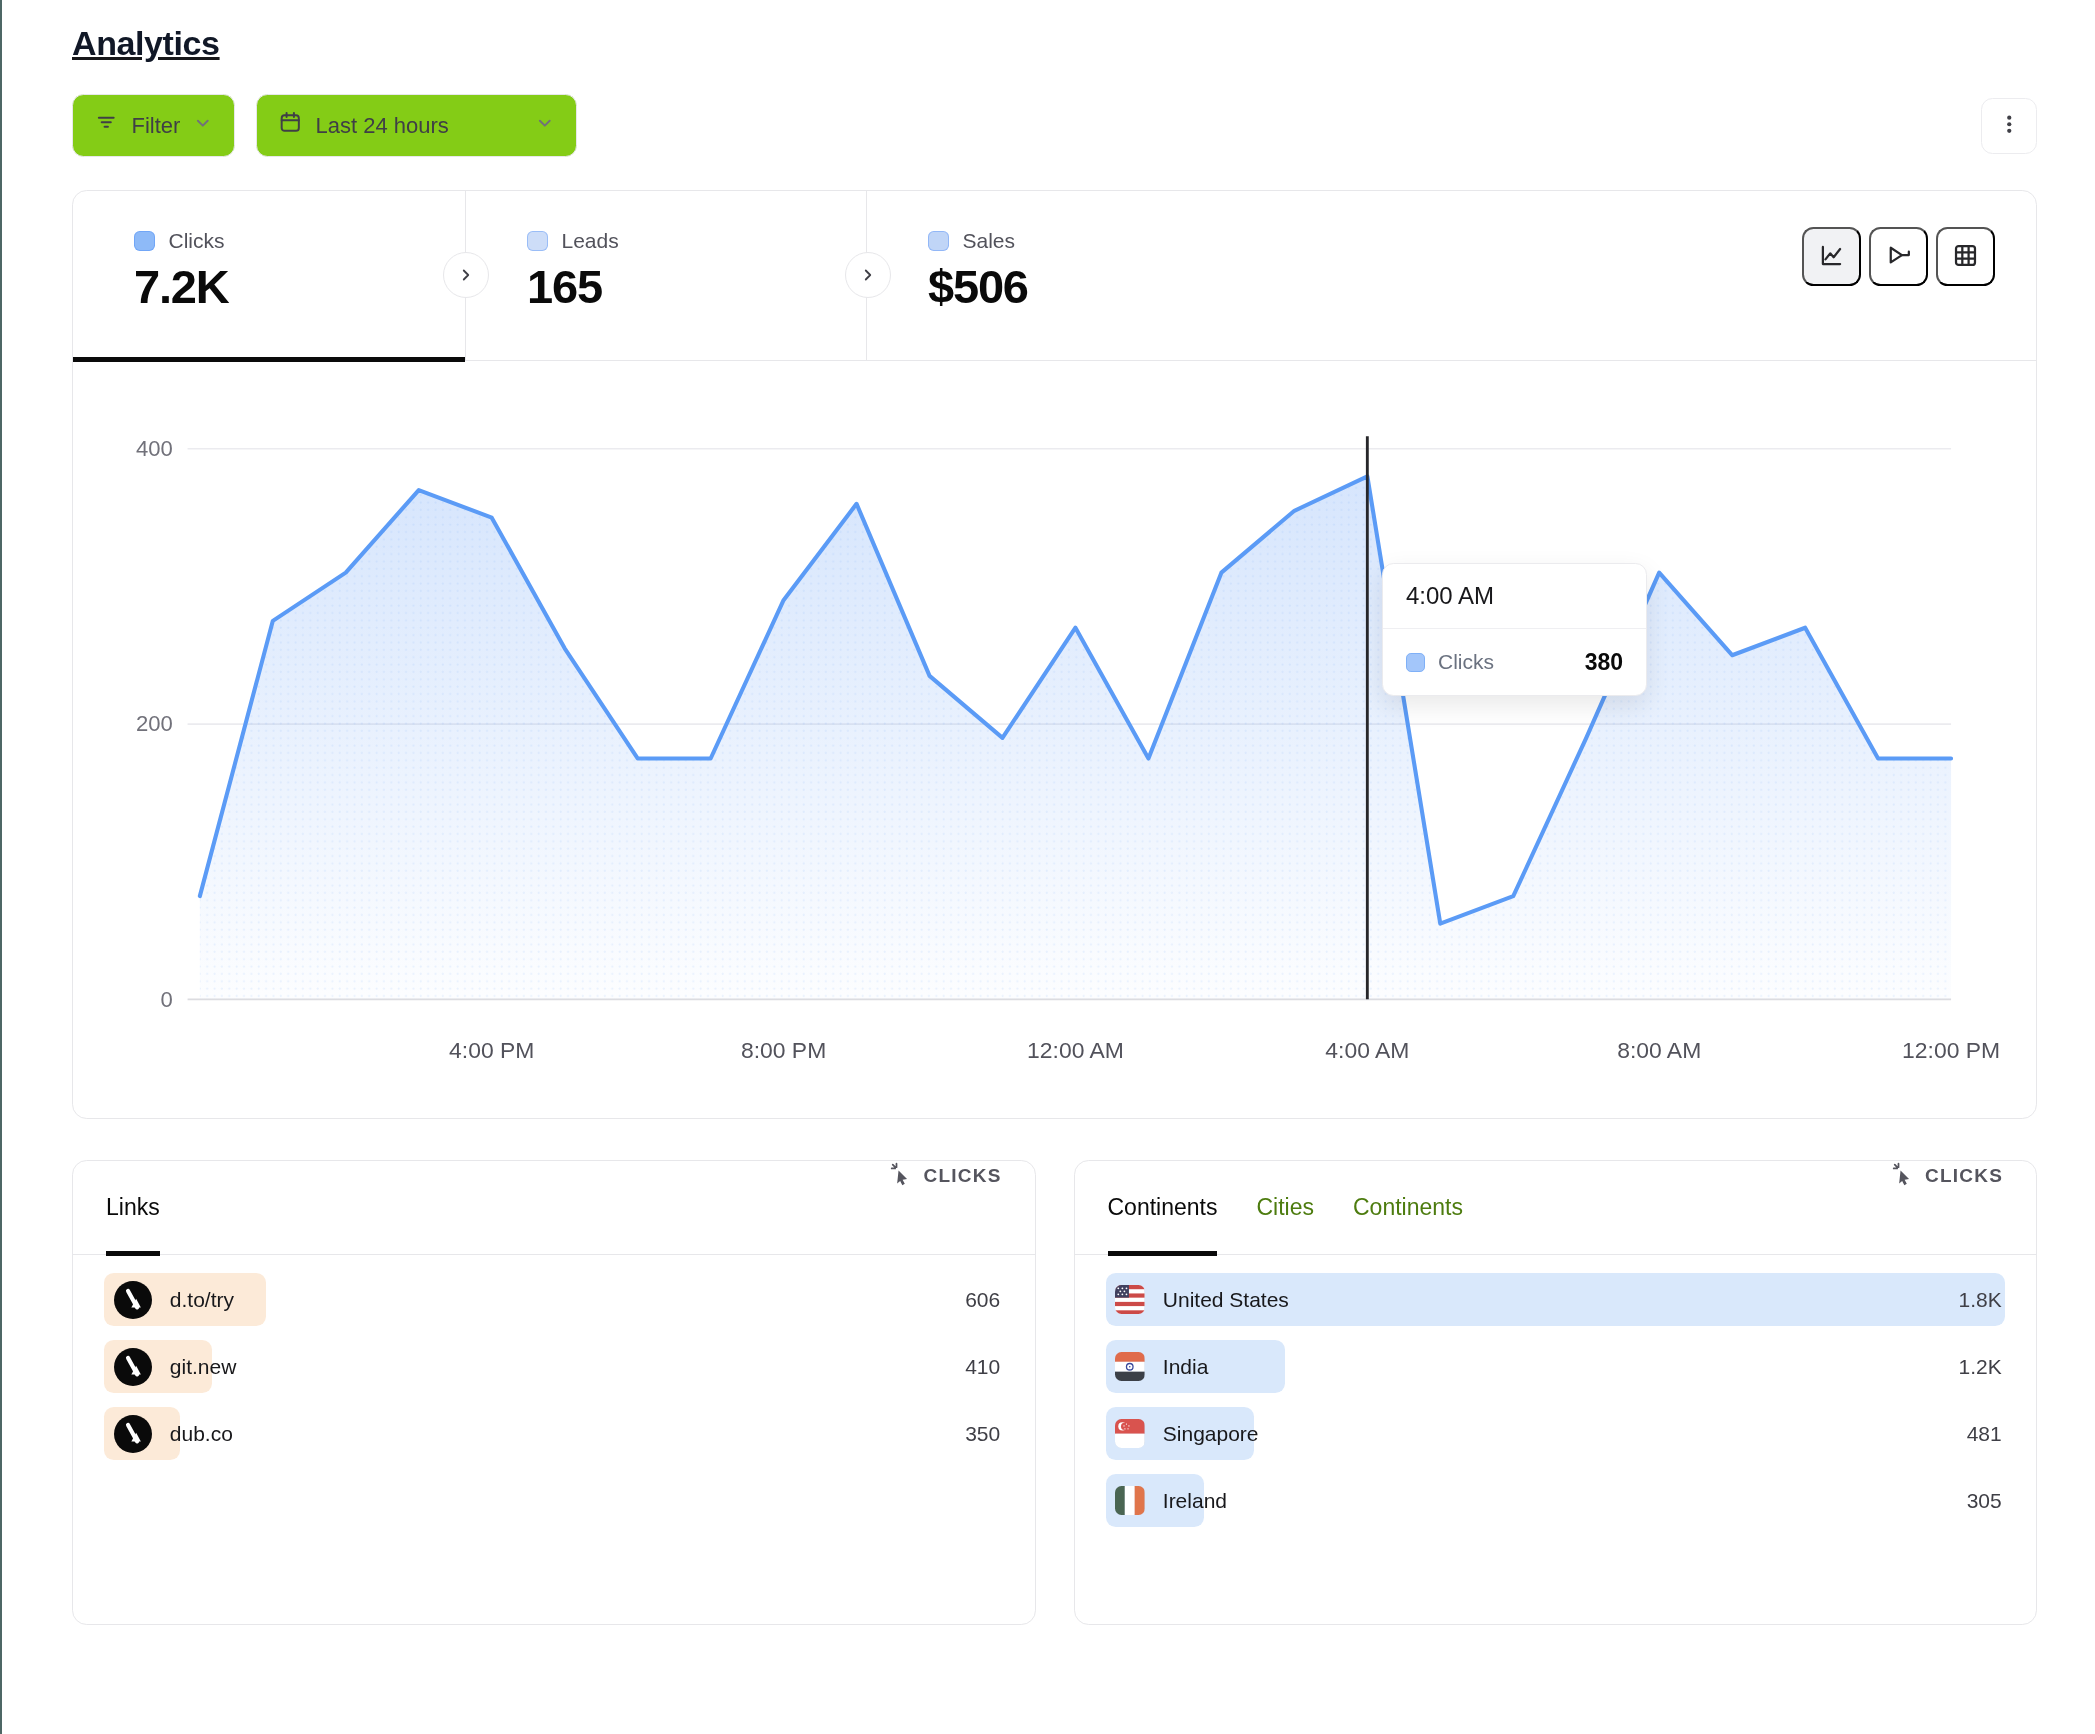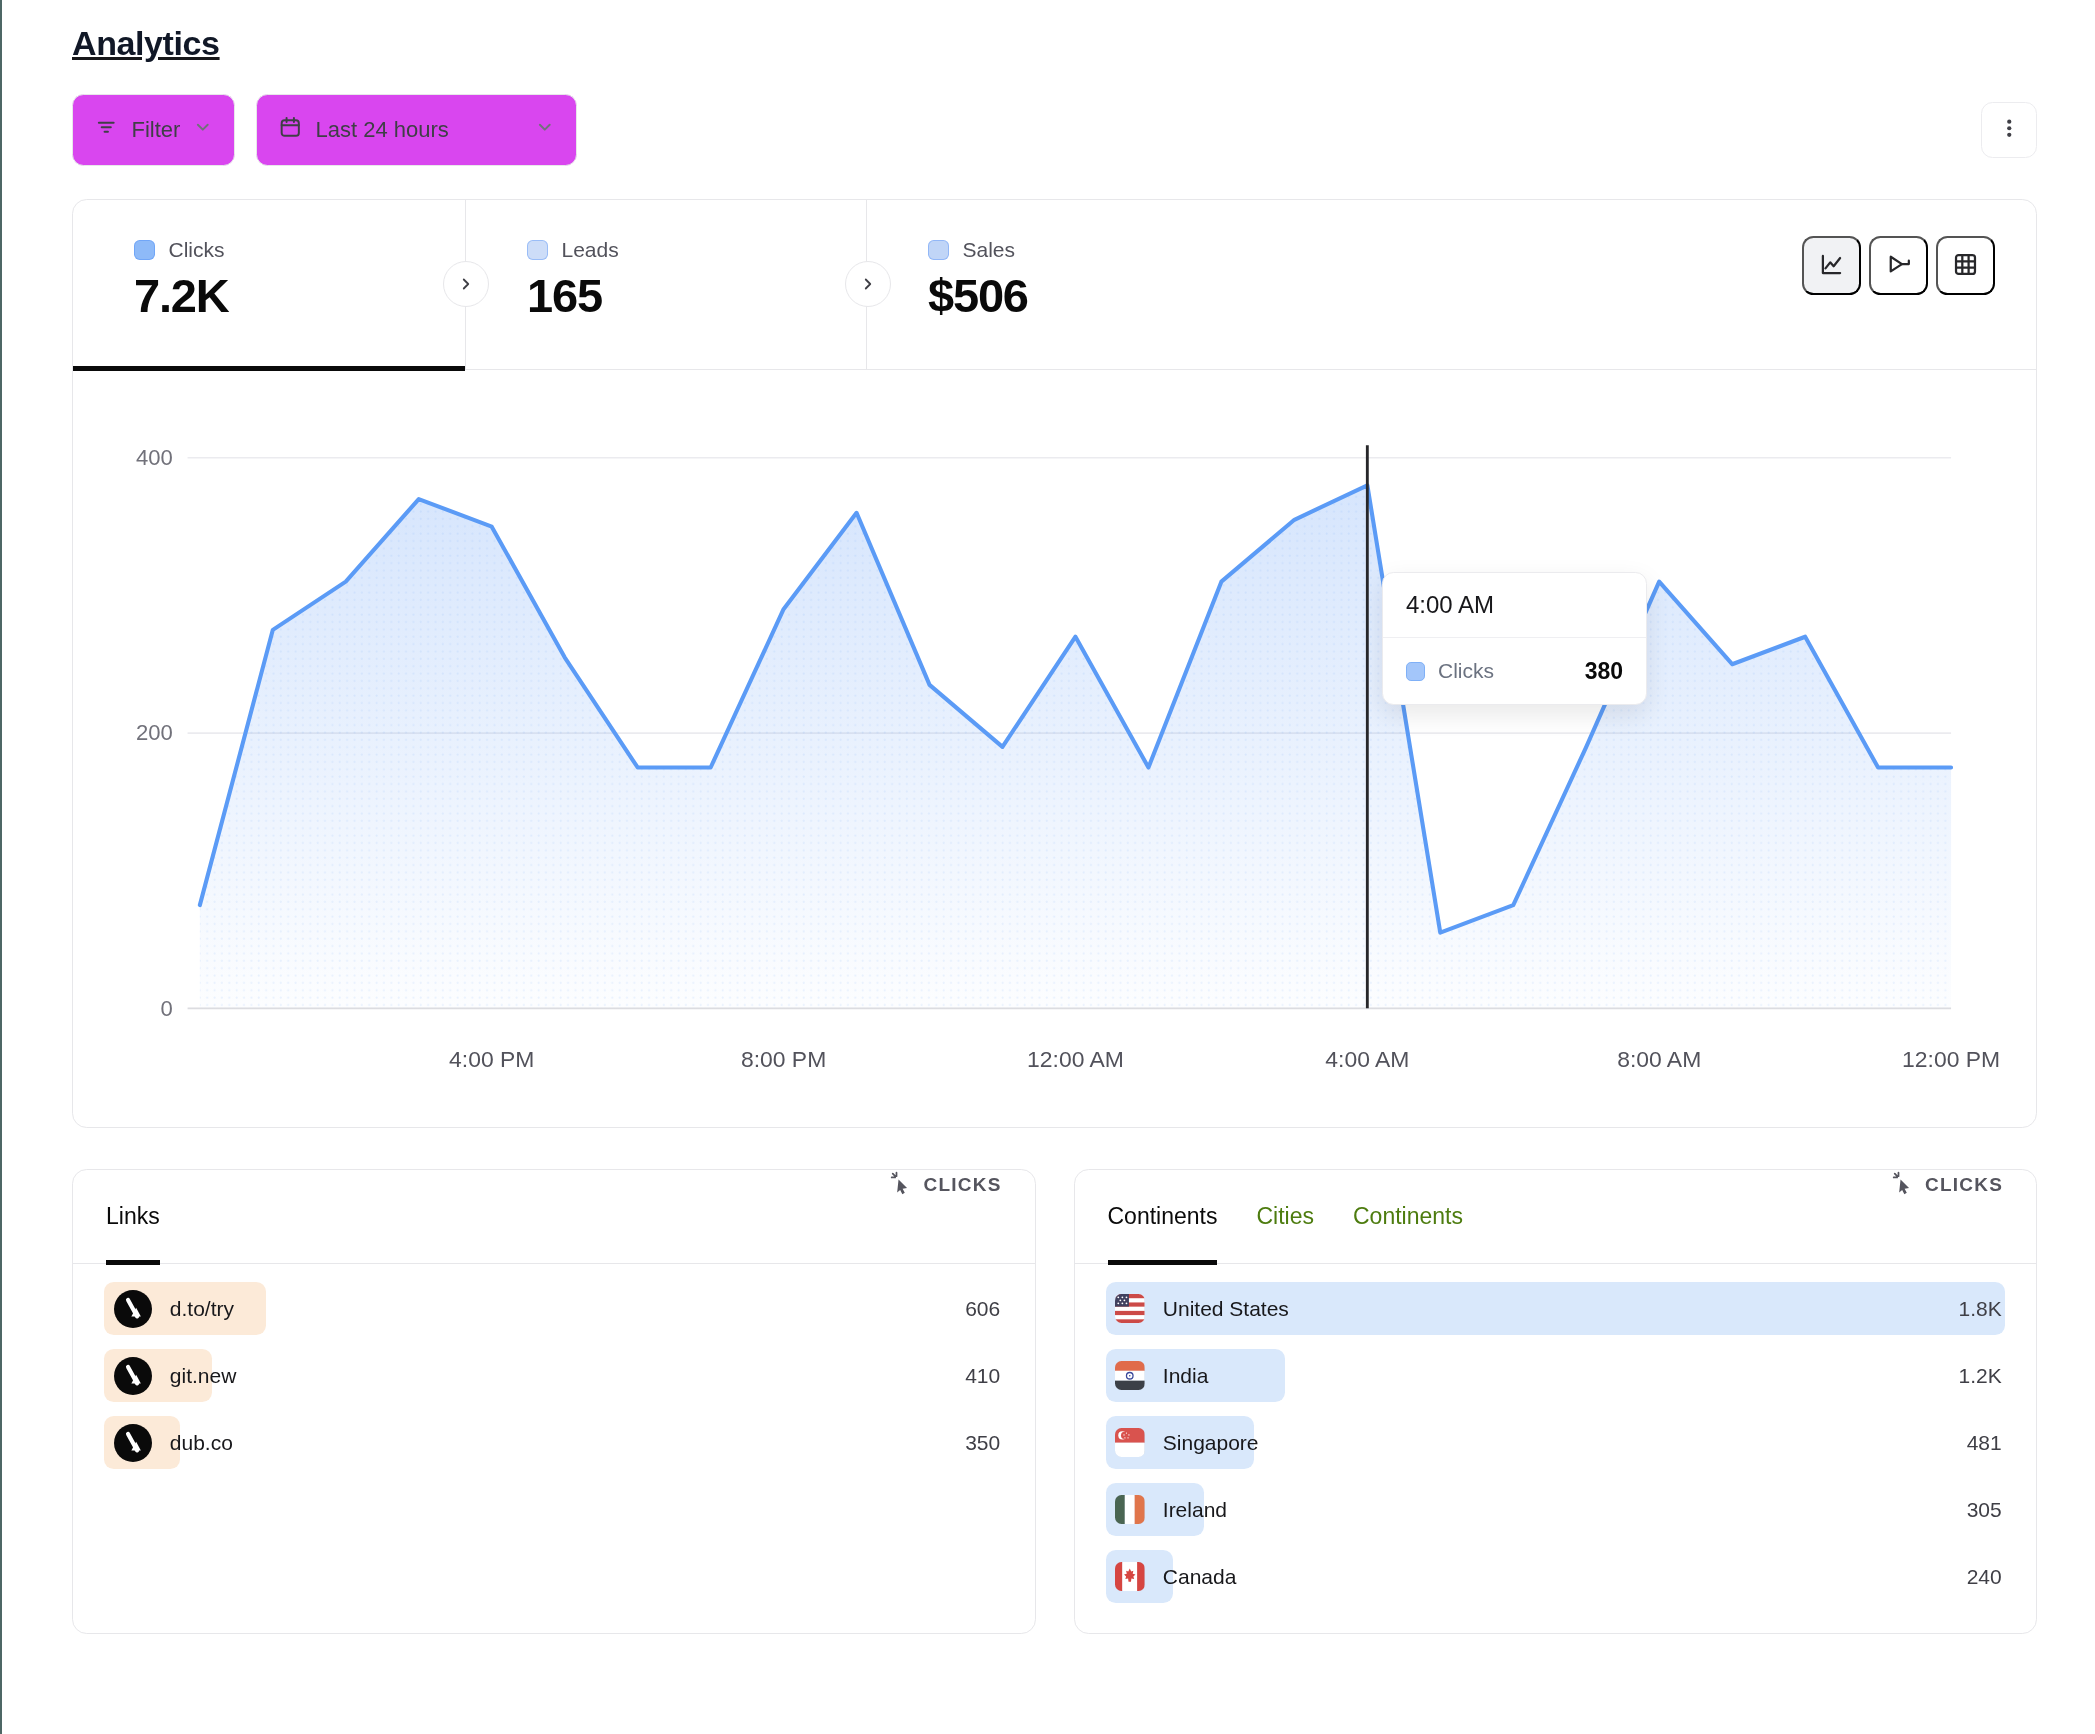--- a/index.html
+++ b/index.html
@@ -6,21 +6,21 @@
   html,body { background:#fff; }
   body { font-family:"Liberation Sans","DejaVu Sans",sans-serif; color:#18181b; }
   .page { width:2096px; height:1735px; position:relative; background:#fff;
           border-left:2.5px solid #4e6765; overflow:hidden; }
 
   
   .header { padding:24px 59px 0 70px;text-decoration:underline; }
   .page-title { font-size:34px; font-weight:700; letter-spacing:-0.4px; color:#111827; }
 
   .toolbar { display:flex; align-items:center; gap:21px; margin:31px 59px 0 70px; }
-  .btn { height:72px; background:#d946ef; border:1.6px solid #e7e7ea; border-radius:11.5px;
+  .btn { height:63px; background:#84cc16; border:1.6px solid #e7e7ea; border-radius:11.5px;
          display:inline-flex; align-items:center; gap:13px; padding:0 21px;
          font-size:22px; color:#3f3f46; cursor:pointer; }
   .btn svg { flex:0 0 auto; }
   .date-btn { width:321px; }
   .date-btn .grow { flex:1; }
   .spacer { flex:1; }
   .icon-btn { width:56px; height:56px; border:1.6px solid #ececef; border-radius:11.5px;
               display:inline-flex; align-items:center; justify-content:center; background:#fff; cursor:pointer; }
 
   
@@ -398,33 +398,18 @@
                 <svg viewBox="0 0 36 36" width="29.5" height="29.5">
                   <rect width="12" height="36" fill="#4a6552"></rect>
                   <rect x="12" width="12" height="36" fill="#fff"></rect>
                   <rect x="24" width="12" height="36" fill="#e0754b"></rect>
                 </svg>
               </span>
               <span class="plabel">Ireland</span>
             </div>
             <span class="pvalue">305</span>
           </div>
-          <div class="prow">
-            <div class="pbar" style="width:7.5%;background:#d9e8fb"></div>
-            <div class="pcontent">
-              <span class="flag">
-                <svg viewBox="0 0 36 36" width="29.5" height="29.5">
-                  <rect width="9" height="36" fill="#d64541"></rect>
-                  <rect x="9" width="18" height="36" fill="#fff"></rect>
-                  <rect x="27" width="9" height="36" fill="#d64541"></rect>
-                  <path fill="#d64541" d="M18 8l1.8 3.6 2.6-.9-.8 3.5 3.4 1.2-2.6 2.3 1 3.1-3.4-.7-.5 3.9h-3l-.5-3.9-3.4.7 1-3.1-2.6-2.3 3.4-1.2-.8-3.5 2.6.9z"></path>
-                </svg>
-              </span>
-              <span class="plabel">Canada</span>
-            </div>
-            <span class="pvalue">240</span>
-          </div>
         </div>
     </div>
 
   </div>
 </div>
 
 
 </body></html>

